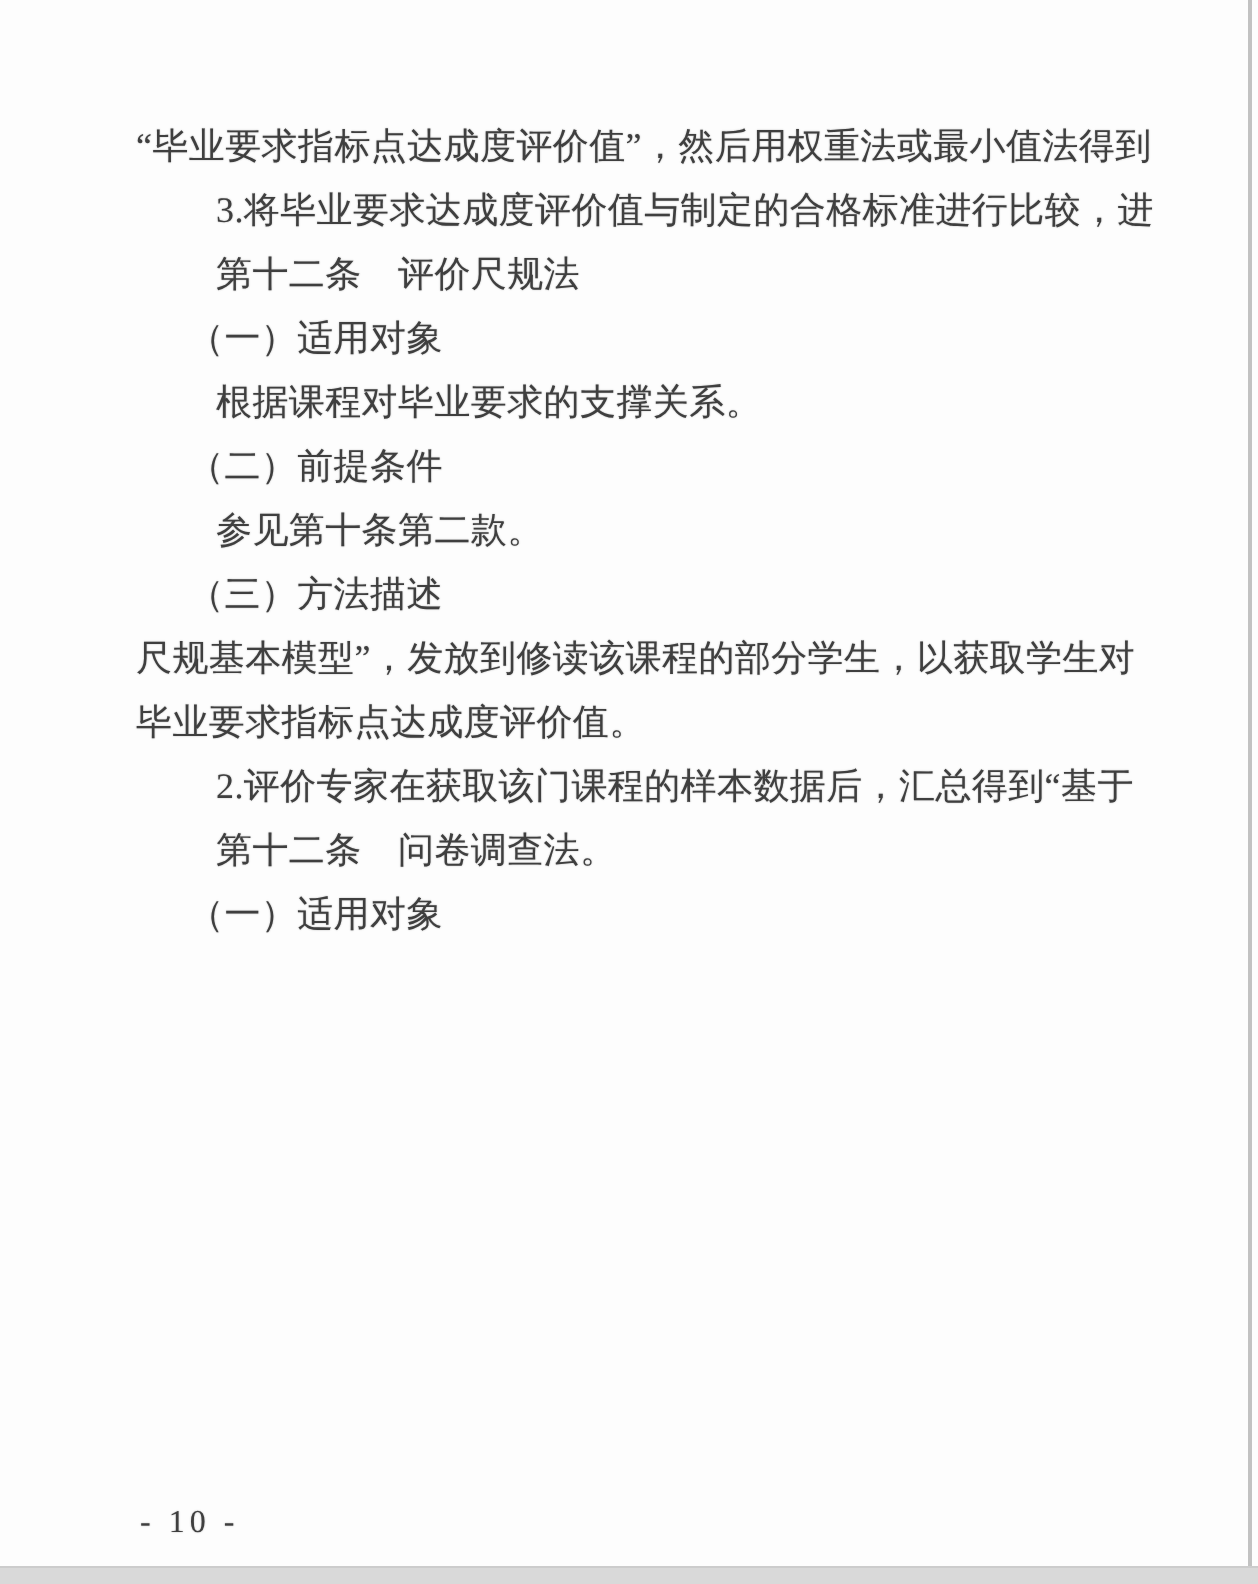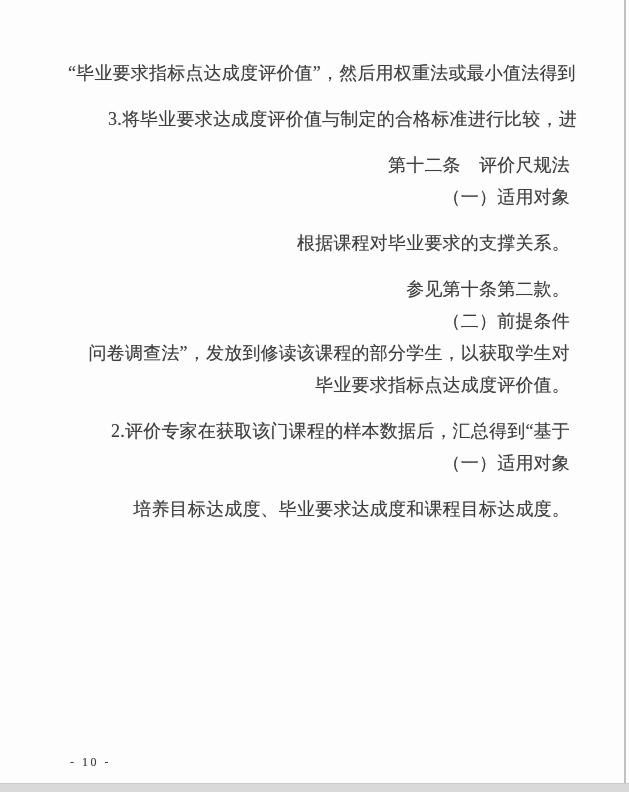--- a/index.html
+++ b/index.html
@@ -36,70 +36,69 @@
     bottom: 0;
     height: 8px;
     background: #d9d9d9;
     border-top: 1px solid #cccccc;
   }
   .doc-body {
     position: absolute;
     left: 68px;
     top: 57px;
     width: 502px;
-    text-align: right;
   }
   .line {
     height: 32px;
     line-height: 32px;
     font-size: 18px;
     letter-spacing: 0.2px;
     color: #3f3f3f;
     white-space: pre;
     text-shadow: 0 0 0.8px rgba(63, 63, 63, 0.45);
   }
   
   .indent {
     padding-left: 40px;
-    margin-top: 14px;
   }
   
   .indent-paren {
     padding-left: 26px;
   }
   .page-number {
     position: absolute;
     left: 70px;
     top: 752px;
     height: 20px;
     line-height: 20px;
-    font-size: 12px;
+    font-size: 16px;
     letter-spacing: 2.5px;
     color: #3f3f3f;
     text-shadow: 0 0 0.8px rgba(63, 63, 63, 0.45);
   }
 </style>
 </head>
 <body>
 
 <div class="scan-page">
 
   <div class="doc-body">
     <div class="line">“毕业要求指标点达成度评价值”，然后用权重法或最小值法得到</div>
     <div class="line indent">3.将毕业要求达成度评价值与制定的合格标准进行比较，进</div>
     <div class="line indent">第十二条　评价尺规法</div>
     <div class="line indent-paren">（一）适用对象</div>
     <div class="line indent">根据课程对毕业要求的支撑关系。</div>
+    <div class="line indent-paren">（二）前提条件</div>
     <div class="line indent">参见第十条第二款。</div>
-    <div class="line indent-paren">（二）前提条件</div>
-    <div class="line">问卷调查法”，发放到修读该课程的部分学生，以获取学生对</div>
+    <div class="line indent-paren">（三）方法描述</div>
+    <div class="line">尺规基本模型”，发放到修读该课程的部分学生，以获取学生对</div>
     <div class="line">毕业要求指标点达成度评价值。</div>
     <div class="line indent">2.评价专家在获取该门课程的样本数据后，汇总得到“基于</div>
+    <div class="line indent">第十二条　问卷调查法。</div>
     <div class="line indent-paren">（一）适用对象</div>
-    <div class="line indent">培养目标达成度、毕业要求达成度和课程目标达成度。</div>
   </div>
 
   <div class="page-number">- 10 -</div>
 
   <div class="scan-right-edge"></div>
   <div class="scan-bottom-edge"></div>
 
 </div>
 
 </body></html>

